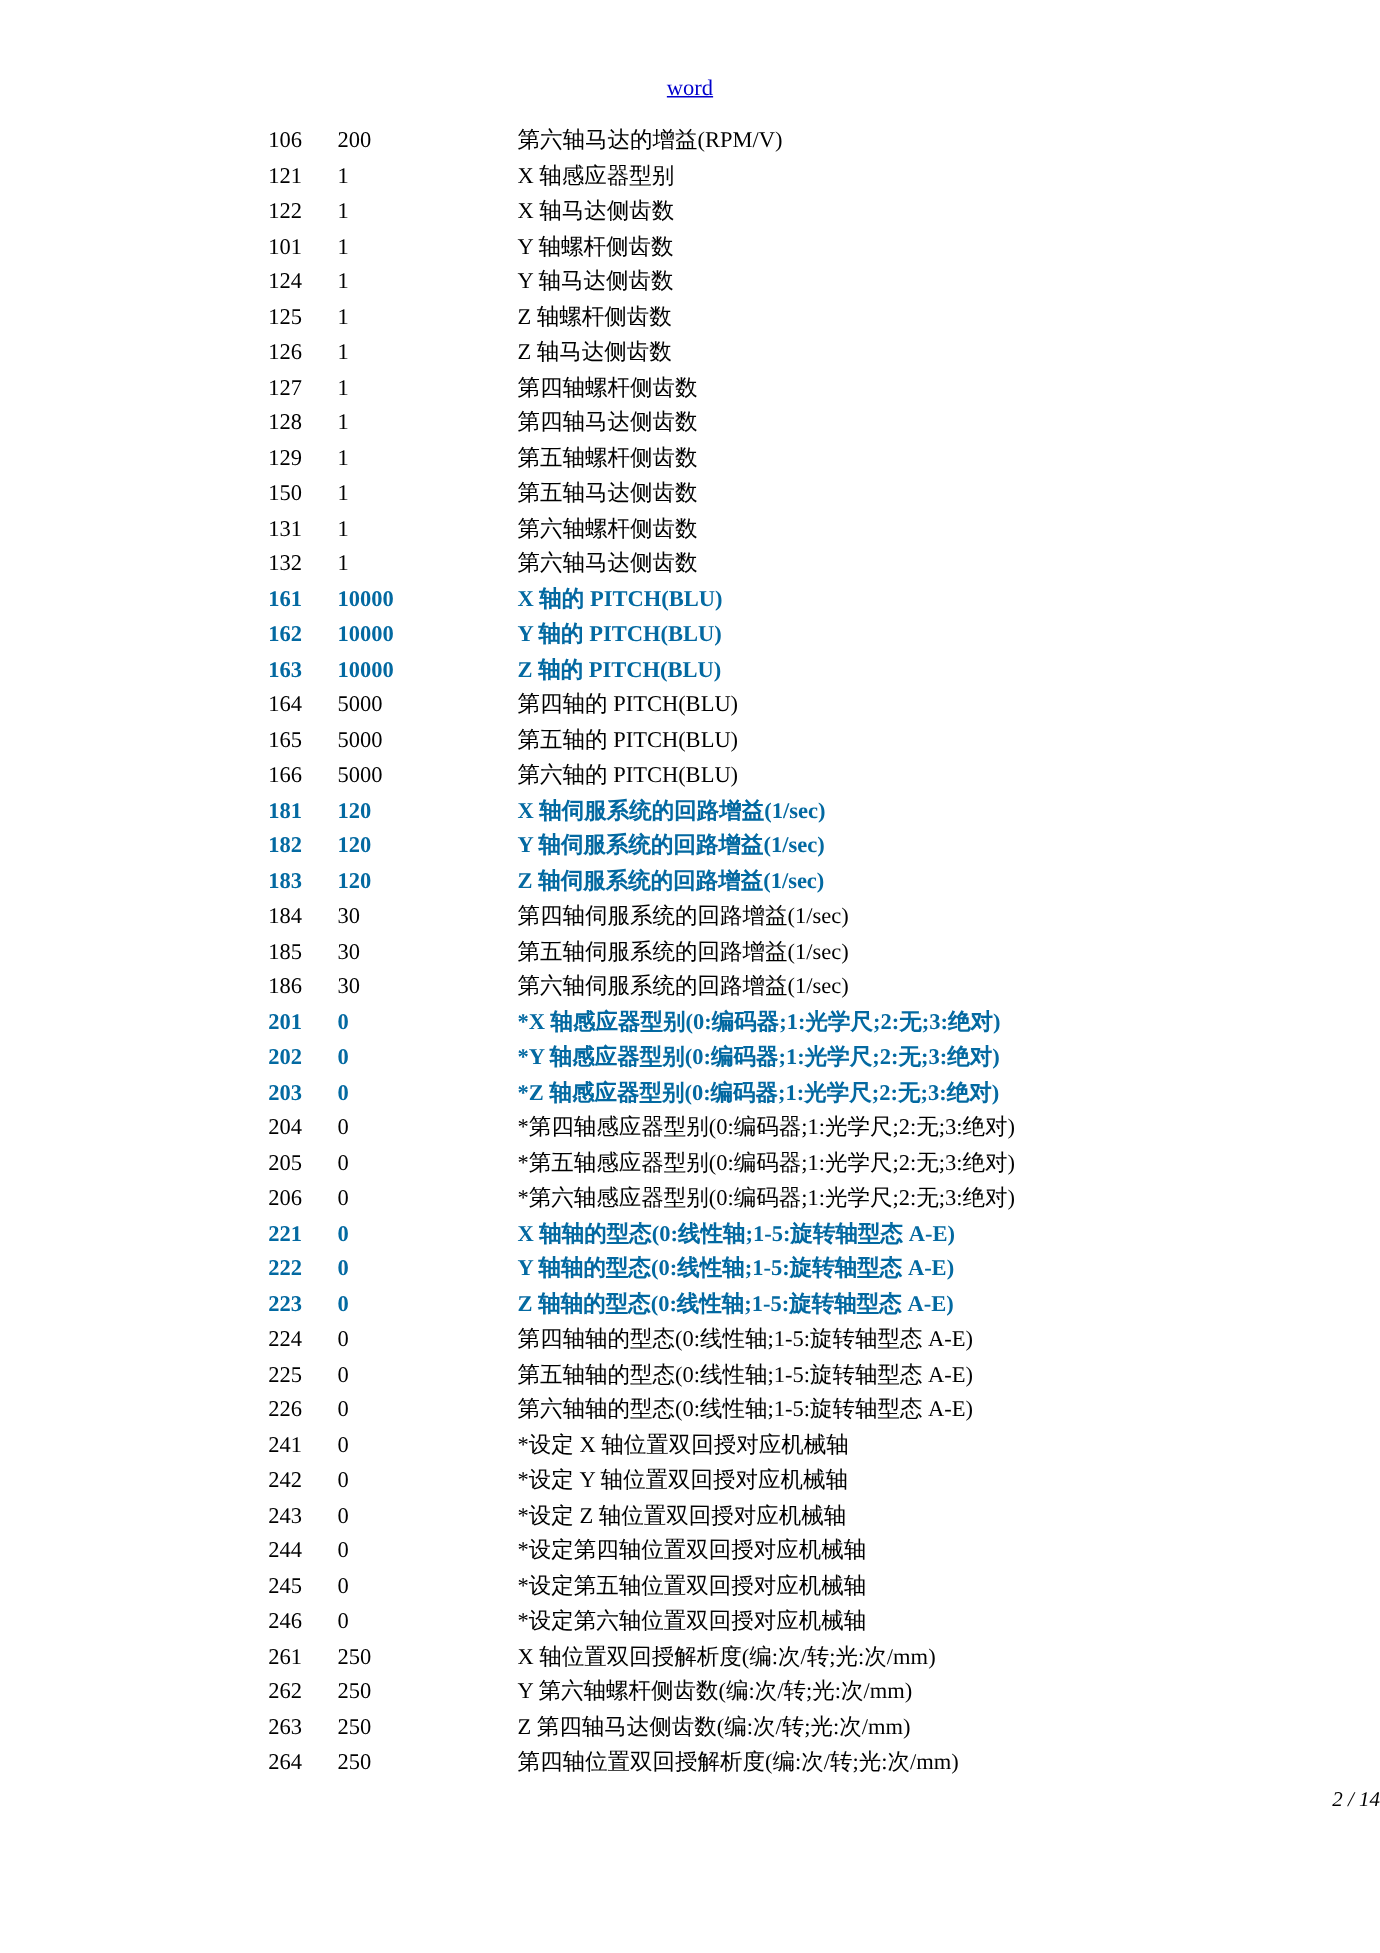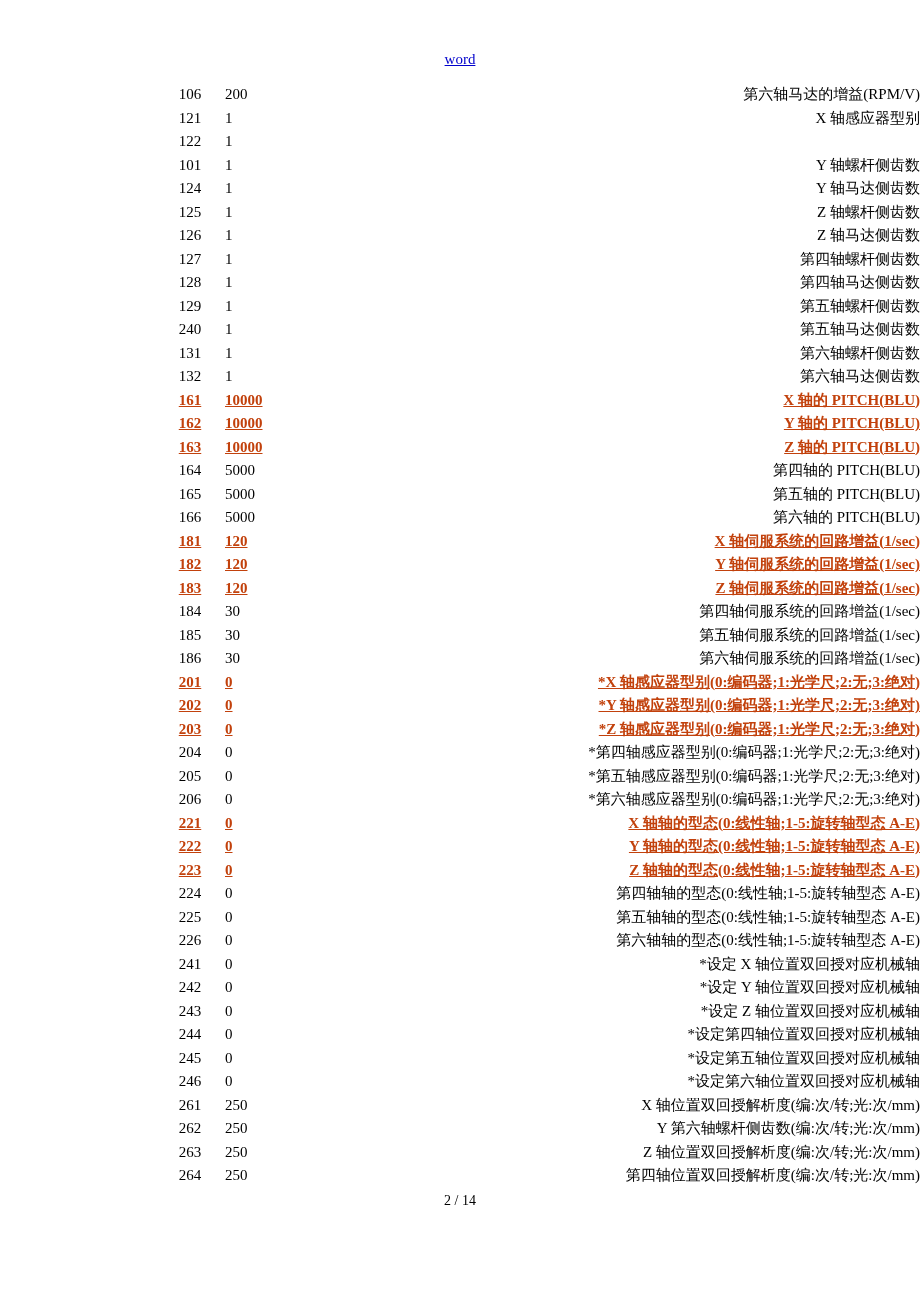--- a/index.html
+++ b/index.html
@@ -38,33 +38,33 @@
     text-align: center;
     padding-left: 10px;
   }
   .col-val {
     width: 95px;
     text-align: left;
     padding-right: 25px;
   }
   .col-desc {
     flex: 1;
-    text-align: right;
+    text-align: left;
   }
   .row.hl .col-id,
   .row.hl .col-val,
   .row.hl .col-desc {
-    color: #c2410c;
+    color: #0369a1;
     font-weight: bold;
-    text-decoration: underline;
   }
   .footer {
-    text-align: center;
+    text-align: right;
     margin-top: 5px;
     font-size: 14px;
+    font-style: italic;
   }
 </style>
 </head>
 <body>
 
 <div class="page">
   <div class="header-link">word</div>
   <div class="table">
       <div class="row">
         <span class="col-id">106</span>
@@ -72,20 +72,21 @@
         <span class="col-desc">第六轴马达的增益(RPM/V)</span>
       </div>
       <div class="row">
         <span class="col-id">121</span>
         <span class="col-val">1</span>
         <span class="col-desc">X 轴感应器型别</span>
       </div>
       <div class="row">
         <span class="col-id">122</span>
         <span class="col-val">1</span>
+        <span class="col-desc">X 轴马达侧齿数</span>
       </div>
       <div class="row">
         <span class="col-id">101</span>
         <span class="col-val">1</span>
         <span class="col-desc">Y 轴螺杆侧齿数</span>
       </div>
       <div class="row">
         <span class="col-id">124</span>
         <span class="col-val">1</span>
         <span class="col-desc">Y 轴马达侧齿数</span>
@@ -109,21 +110,21 @@
         <span class="col-id">128</span>
         <span class="col-val">1</span>
         <span class="col-desc">第四轴马达侧齿数</span>
       </div>
       <div class="row">
         <span class="col-id">129</span>
         <span class="col-val">1</span>
         <span class="col-desc">第五轴螺杆侧齿数</span>
       </div>
       <div class="row">
-        <span class="col-id">240</span>
+        <span class="col-id">150</span>
         <span class="col-val">1</span>
         <span class="col-desc">第五轴马达侧齿数</span>
       </div>
       <div class="row">
         <span class="col-id">131</span>
         <span class="col-val">1</span>
         <span class="col-desc">第六轴螺杆侧齿数</span>
       </div>
       <div class="row">
         <span class="col-id">132</span>
@@ -286,21 +287,21 @@
         <span class="col-desc">X 轴位置双回授解析度(编:次/转;光:次/mm)</span>
       </div>
       <div class="row">
         <span class="col-id">262</span>
         <span class="col-val">250</span>
         <span class="col-desc">Y 第六轴螺杆侧齿数(编:次/转;光:次/mm)</span>
       </div>
       <div class="row">
         <span class="col-id">263</span>
         <span class="col-val">250</span>
-        <span class="col-desc">Z 轴位置双回授解析度(编:次/转;光:次/mm)</span>
+        <span class="col-desc">Z 第四轴马达侧齿数(编:次/转;光:次/mm)</span>
       </div>
       <div class="row">
         <span class="col-id">264</span>
         <span class="col-val">250</span>
         <span class="col-desc">第四轴位置双回授解析度(编:次/转;光:次/mm)</span>
       </div>
     </div>
   <div class="footer">2  / 14</div>
 </div>
 

